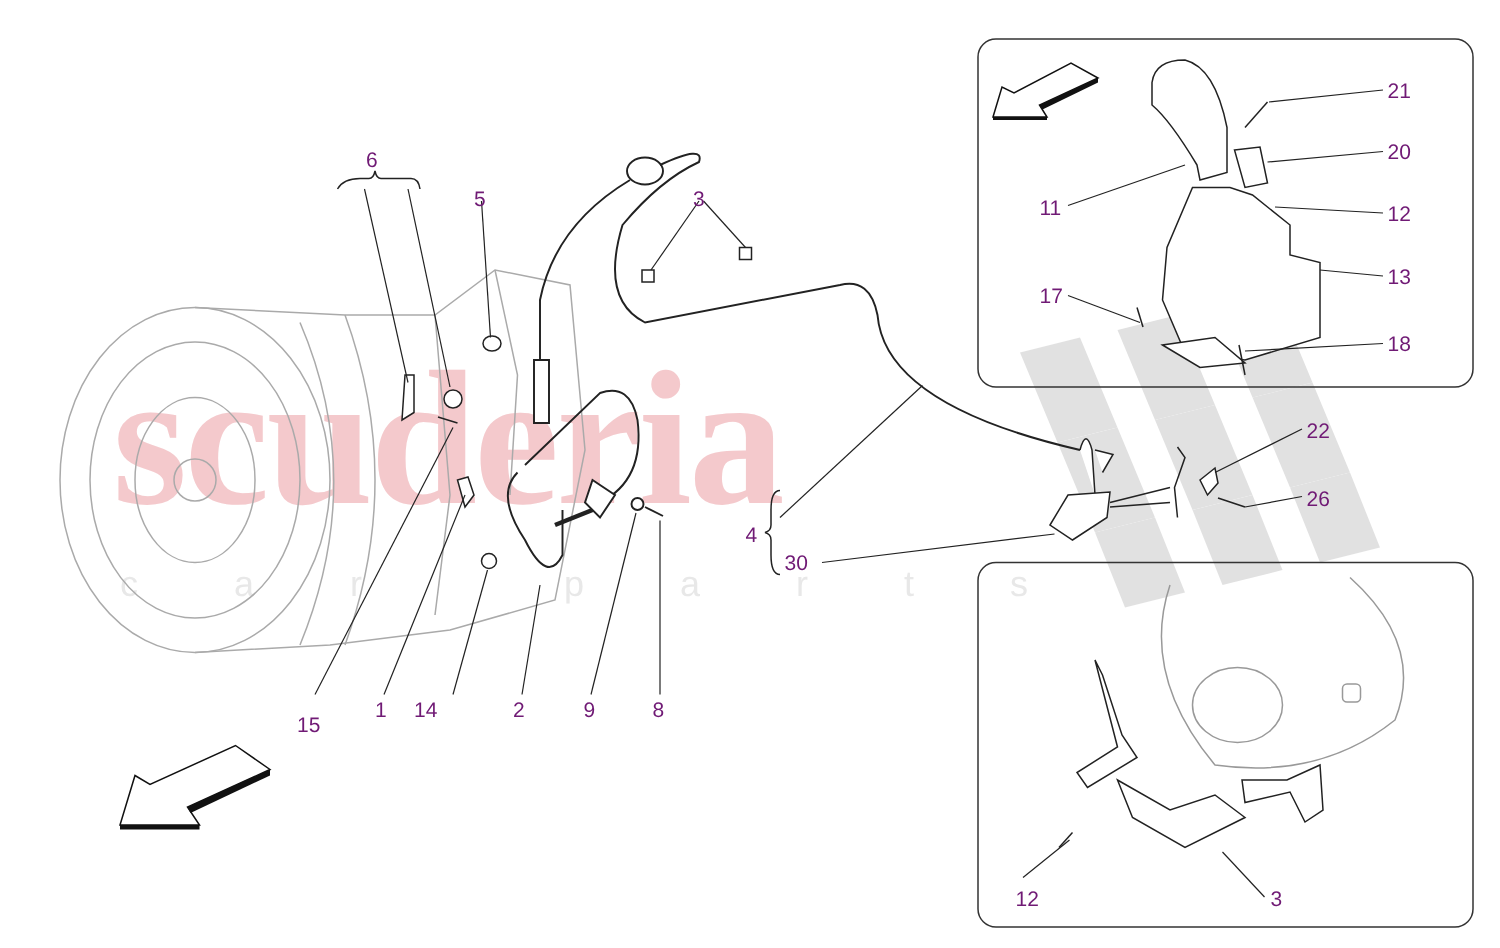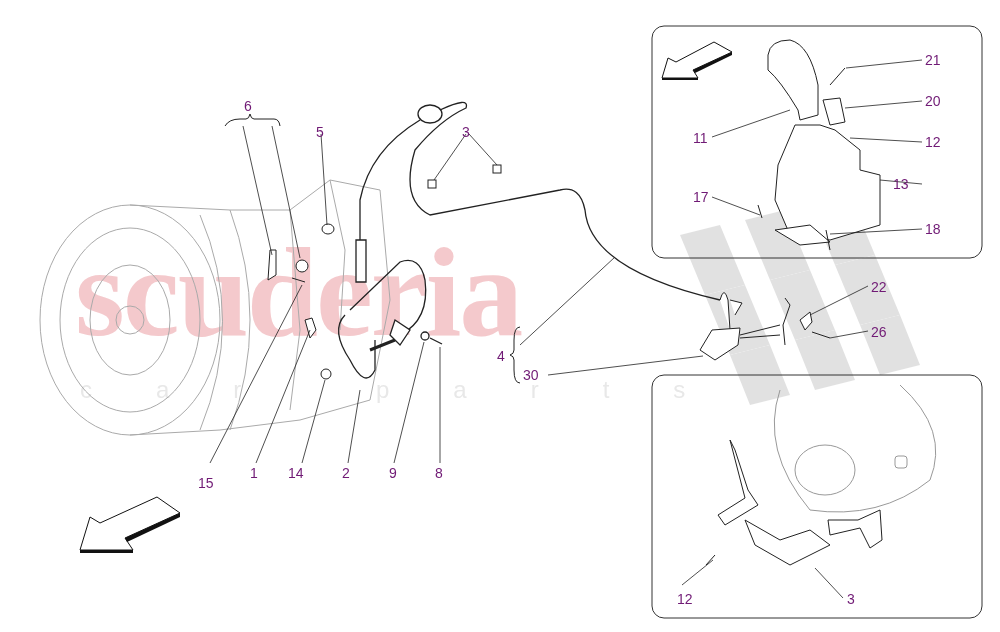--- a/index.html
+++ b/index.html
@@ -147,30 +147,30 @@
       <line x1="682" y1="585" x2="713" y2="560"></line>
       <line x1="843" y1="598" x2="815" y2="568"></line>
     </g>
   </svg>
 
   <span class="lbl" style="left:244px;top:99px">6</span>
   <span class="lbl" style="left:316px;top:125px">5</span>
   <span class="lbl" style="left:462px;top:125px">3</span>
   <span class="lbl" style="left:198px;top:476px">15</span>
   <span class="lbl" style="left:250px;top:466px">1</span>
-  <span class="lbl" style="left:288px;top:466px">14</span>
+  <span class="lbl" style="left:276px;top:466px">14</span>
   <span class="lbl" style="left:342px;top:466px">2</span>
   <span class="lbl" style="left:389px;top:466px">9</span>
   <span class="lbl" style="left:435px;top:466px">8</span>
   <span class="lbl" style="left:497px;top:349px">4</span>
   <span class="lbl" style="left:523px;top:368px">30</span>
   <span class="lbl" style="left:871px;top:280px">22</span>
   <span class="lbl" style="left:871px;top:325px">26</span>
   <span class="lbl" style="left:925px;top:53px">21</span>
   <span class="lbl" style="left:925px;top:94px">20</span>
   <span class="lbl" style="left:693px;top:131px">11</span>
   <span class="lbl" style="left:925px;top:135px">12</span>
-  <span class="lbl" style="left:893px;top:177px">13</span>
+  <span class="lbl" style="left:925px;top:177px">13</span>
   <span class="lbl" style="left:693px;top:190px">17</span>
   <span class="lbl" style="left:925px;top:222px">18</span>
   <span class="lbl" style="left:677px;top:592px">12</span>
   <span class="lbl" style="left:847px;top:592px">3</span>
 </div>
 
 </body></html>

